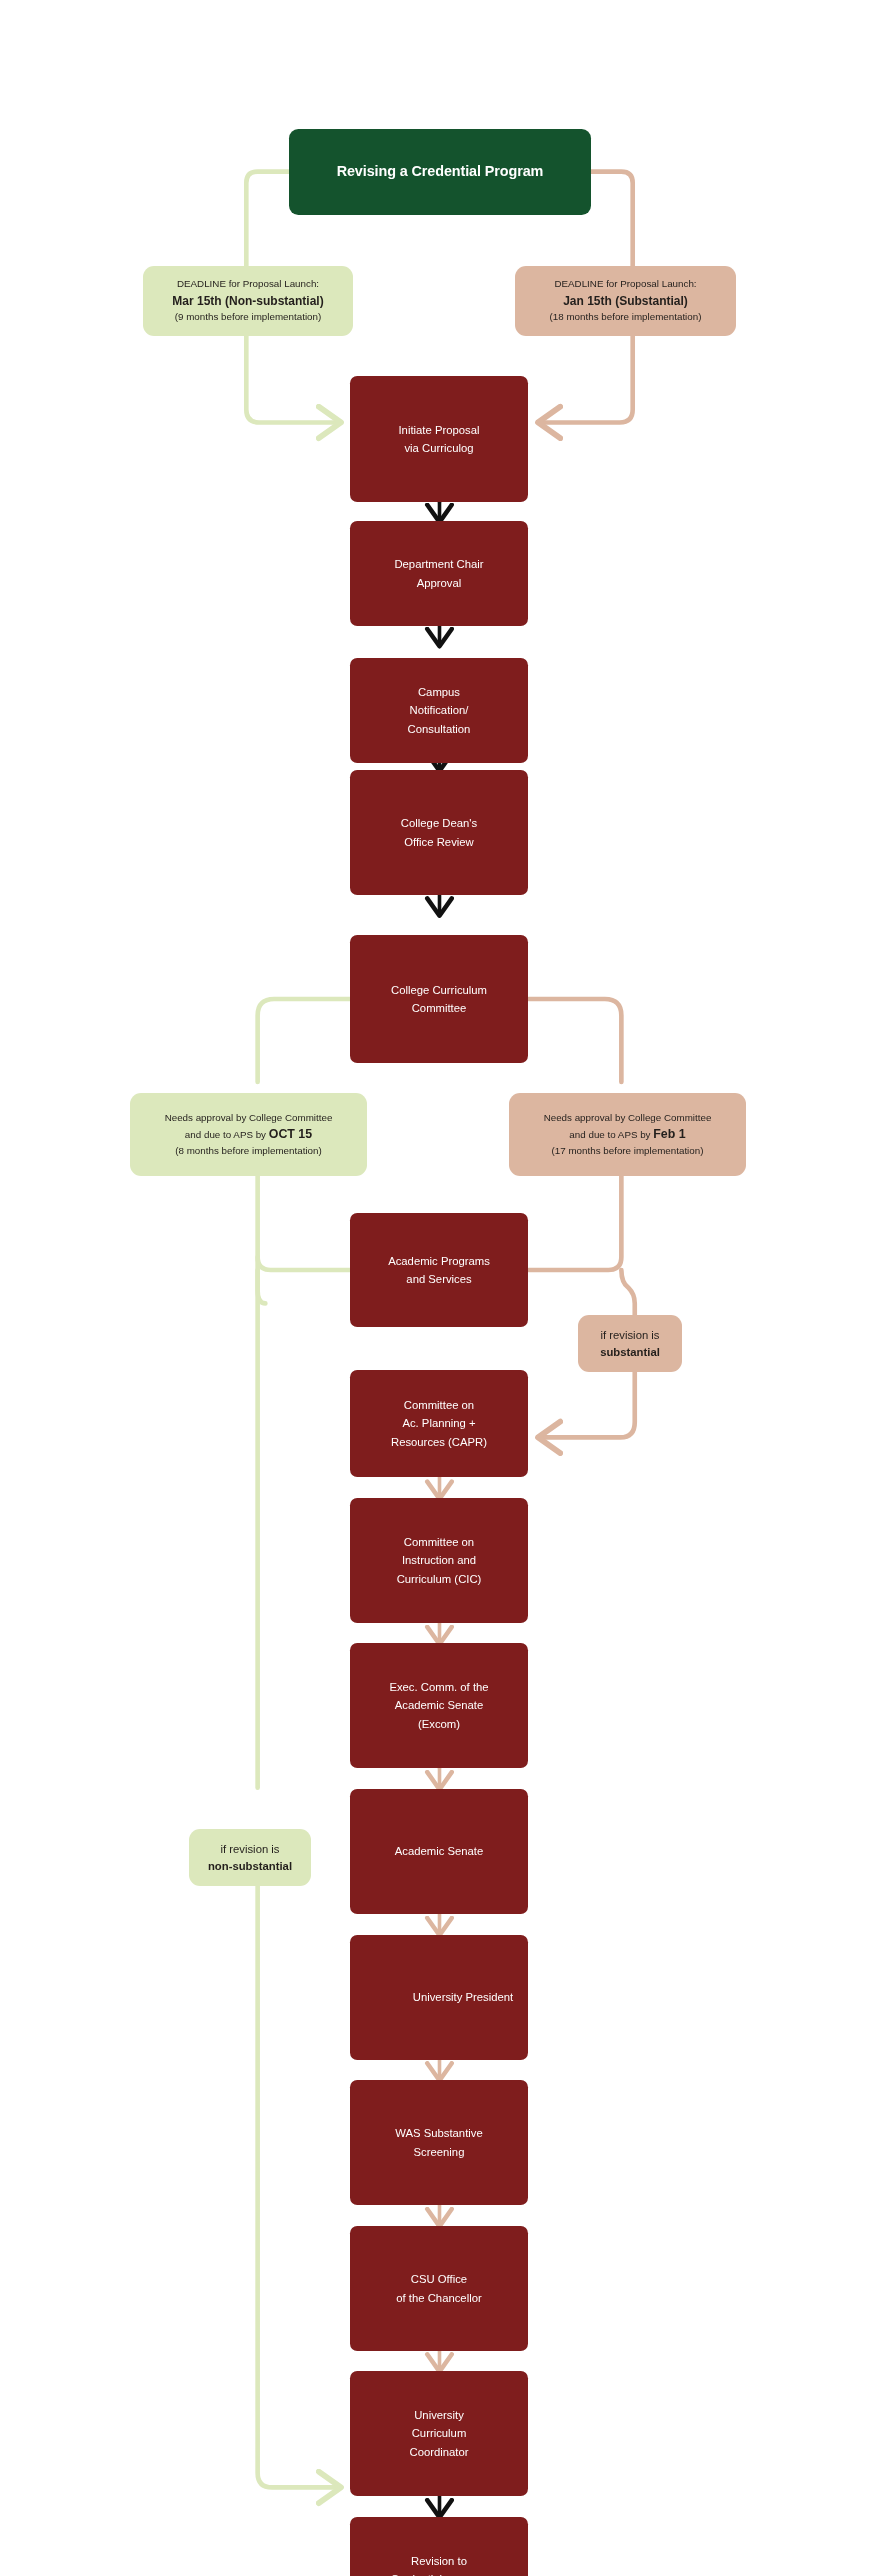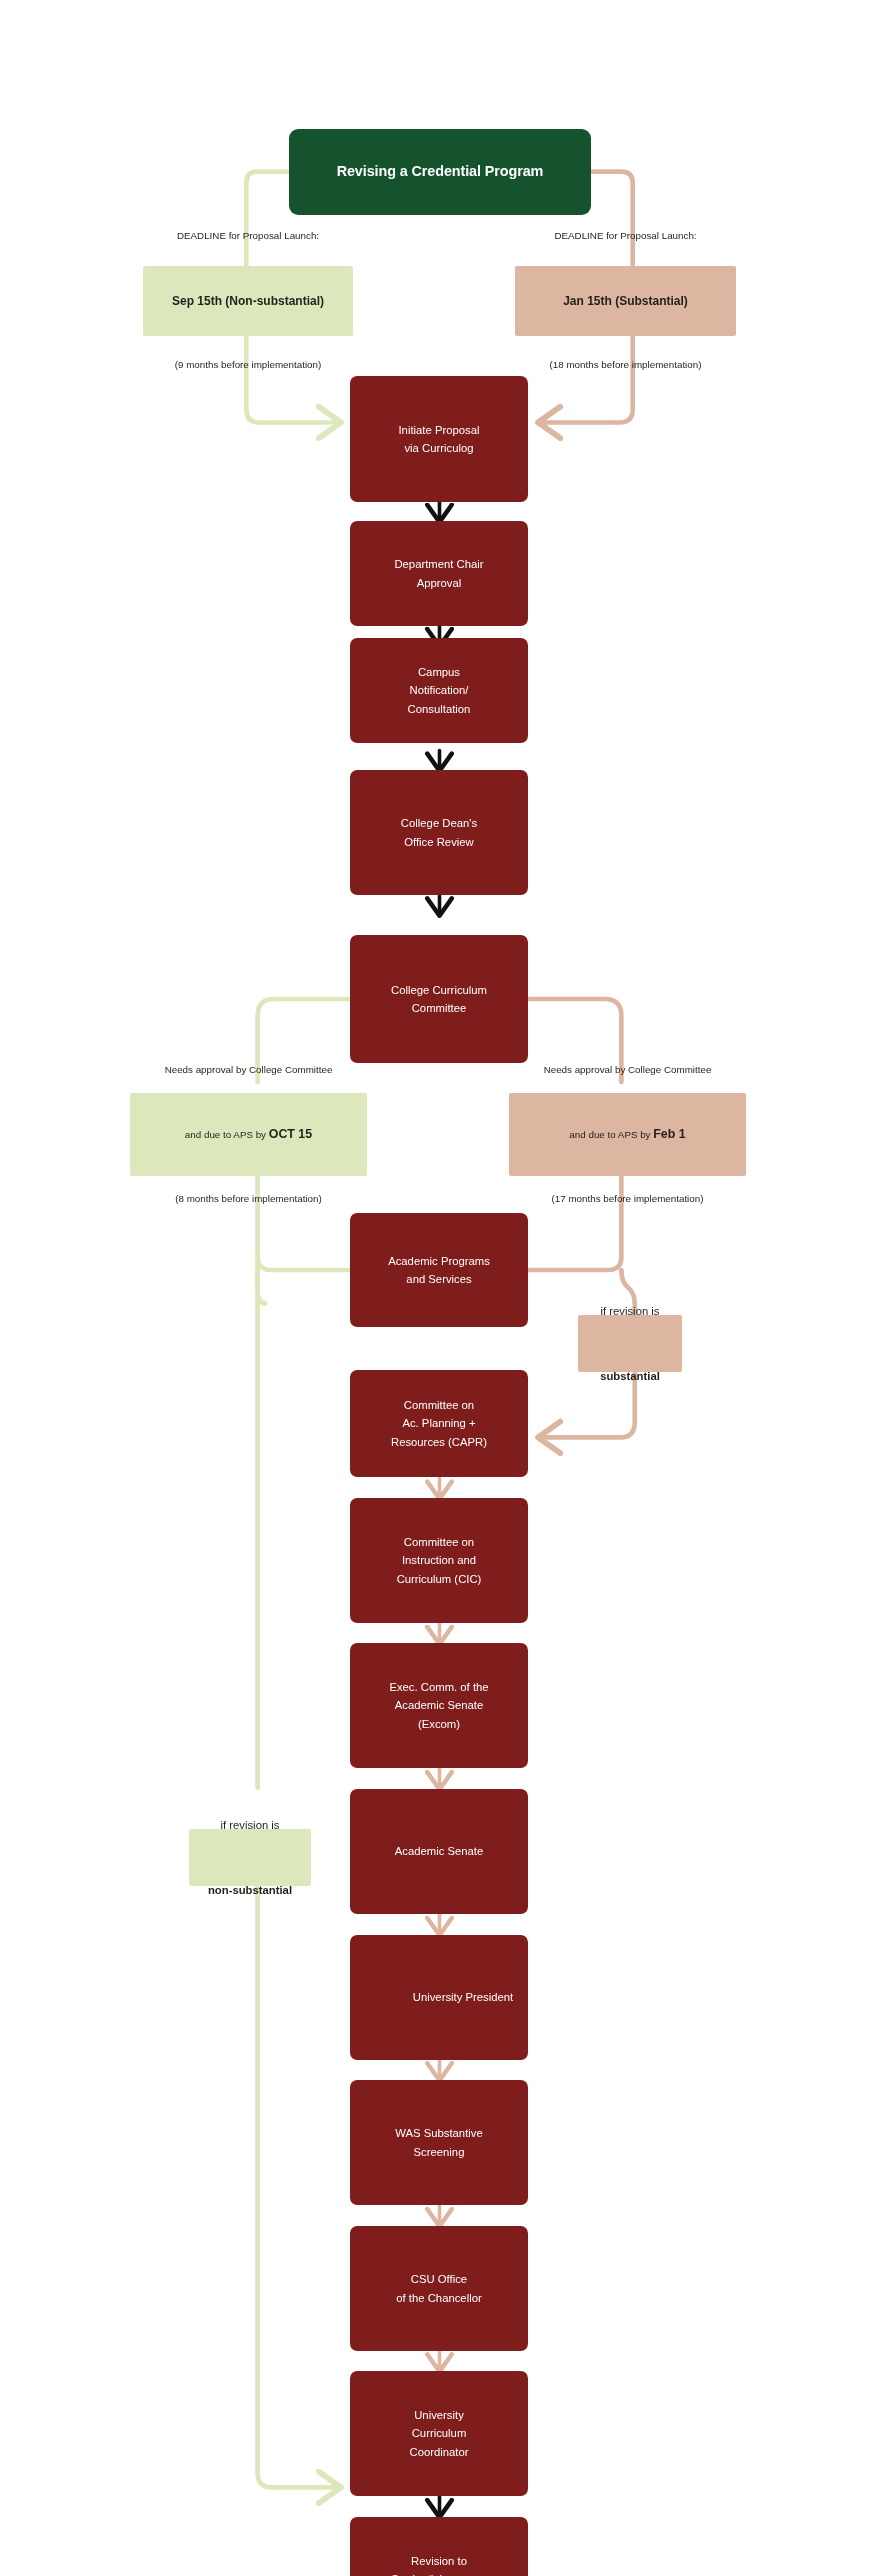--- a/index.html
+++ b/index.html
@@ -52,25 +52,24 @@
     font-weight: 400;
   }
 
   .note {
     position: absolute;
     display: flex;
     flex-direction: column;
     align-items: center;
     justify-content: center;
     text-align: center;
-    border-radius: 2px;
+    border-radius: 11px;
     color: #231f1c;
     z-index: 6;
     padding: 5.2px 7.2px;
-    gap: 48px;
   }
   .note.green { background: #DCE8BC; }
   .note.tan   { background: #DCB6A0; }
 
   .note .l1 { font-size: 9.8px; font-weight: 400; line-height: 1.5; }
   .note .l2 { font-size: 12px; font-weight: bold; line-height: 1.5; }
   .note .l3 { font-size: 9.8px; font-weight: 400; line-height: 1.5; }
   .note .inline-row { font-size: 9.8px; line-height: 1.5; }
   .note .inline-row b { font-size: 12.4px; }
   .note.small .l1 { font-size: 11.3px; }
@@ -177,41 +176,41 @@
       <path d="M853,4845 V4885" fill="none" stroke="#111111" stroke-width="7" stroke-linecap="round" marker-end="url(#ah-black)"></path>
     </g>
   </svg>
 
   <div class="node title" style="left:289px; top:129px; width:302px; height:86px;">
     <span class="txt">Revising a Credential Program</span>
   </div>
 
   <div class="note green" style="left:143px; top:266px; width:210px; height:70px;">
     <span class="l1">DEADLINE for Proposal Launch:</span>
-    <span class="l2">Sep 15th (Non-substantial)</span>
+    <span class="l2">Mar 15th (Non-substantial)</span>
     <span class="l3">(9 months before implementation)</span>
   </div>
 
   <div class="note tan" style="left:515px; top:266px; width:221px; height:70px;">
     <span class="l1">DEADLINE for Proposal Launch:</span>
     <span class="l2">Jan 15th (Substantial)</span>
     <span class="l3">(18 months before implementation)</span>
   </div>
 
   <div class="node step" style="left:350px; top:376px; width:178px; height:126px;">
     <span class="txt">Initiate Proposal
 via Curriculog</span>
   </div>
 
   <div class="node step" style="left:350px; top:521px; width:178px; height:105px;">
     <span class="txt">Department Chair
 Approval</span>
   </div>
 
-  <div class="node step" style="left:350px; top:638px; width:178px; height:105px;">
+  <div class="node step" style="left:350px; top:658px; width:178px; height:105px;">
     <span class="txt">Campus
 Notification/
 Consultation</span>
   </div>
 
   <div class="node step" style="left:350px; top:770px; width:178px; height:125px;">
     <span class="txt">College Dean's
 Office Review</span>
   </div>
 

